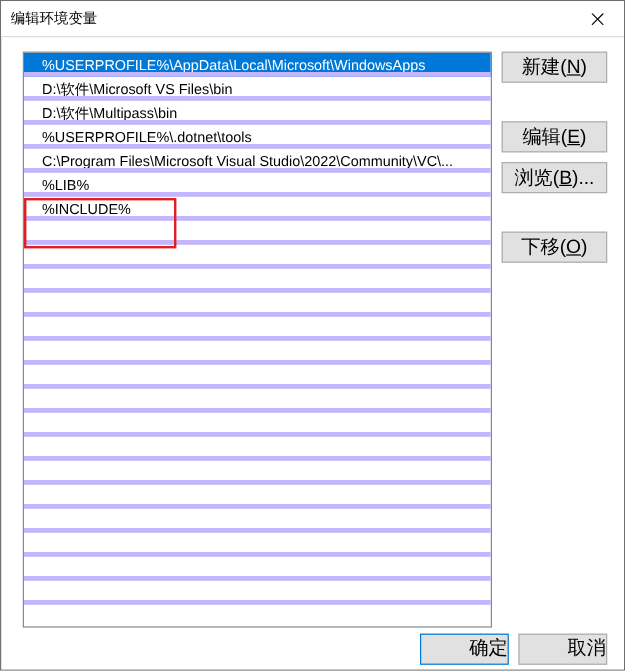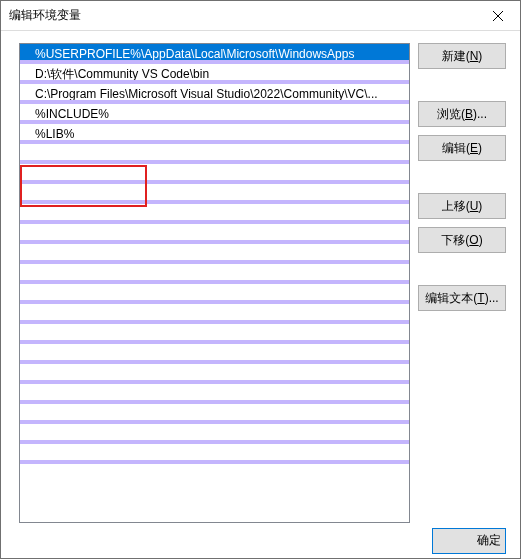--- a/index.html
+++ b/index.html
@@ -81,21 +81,21 @@
 .sidebar {
   width: 88px;
   margin-left: 8px;
   display: flex;
   flex-direction: column;
 }
 .btn {
   height: 26px;
   border: 1px solid #adadad;
   background: #e1e1e1;
-  font-size: 12px;
+  font-size: 16px;
   color: #000;
   cursor: default;
   margin-bottom: 8px;
   display: flex;
   align-items: center;
   justify-content: center;
   font-family: inherit;
 }
 .btn u { text-decoration: underline; }
 .gap { height: 24px; }
@@ -129,24 +129,26 @@
         <line x1="0" y1="0" x2="10" y2="10" stroke="#000" stroke-width="1"></line>
         <line x1="10" y1="0" x2="0" y2="10" stroke="#000" stroke-width="1"></line>
       </svg>
     </div>
   </div>
 
   <div class="content">
 
     <div class="listbox">
       <div class="list-item selected">%USERPROFILE%\AppData\Local\Microsoft\WindowsApps</div>
-      <div class="list-item">D:\软件\Community VS Code\bin</div>
+      <div class="list-item">D:\软件\Microsoft VS Files\bin</div>
+      <div class="list-item">D:\软件\Multipass\bin</div>
+      <div class="list-item">%USERPROFILE%\.dotnet\tools</div>
       <div class="list-item">C:\Program Files\Microsoft Visual Studio\2022\Community\VC\...</div>
+      <div class="list-item">%LIB%</div>
       <div class="list-item">%INCLUDE%</div>
-      <div class="list-item">%LIB%</div>
       <div class="list-item"></div>
       <div class="list-item"></div>
       <div class="list-item"></div>
       <div class="list-item"></div>
       <div class="list-item"></div>
       <div class="list-item"></div>
       <div class="list-item"></div>
       <div class="list-item"></div>
       <div class="list-item"></div>
       <div class="list-item"></div>
@@ -158,37 +160,32 @@
       <div class="list-item"></div>
       <div class="highlight-box"></div>
     </div>
 
     <div class="sidebar">
       <button class="btn">
           <span>新建(<u>N</u>)</span>
         </button>
       <div class="gap"></div>
       <button class="btn">
+          <span>编辑(<u>E</u>)</span>
+        </button>
+      <button class="btn">
           <span>浏览(<u>B</u>)...</span>
         </button>
-      <button class="btn">
-          <span>编辑(<u>E</u>)</span>
-        </button>
       <div class="gap"></div>
-      <button class="btn">
-          <span>上移(<u>U</u>)</span>
-        </button>
       <button class="btn">
           <span>下移(<u>O</u>)</span>
         </button>
       <div class="gap"></div>
-      <button class="btn">
-          <span>编辑文本(<u>T</u>)...</span>
-        </button>
     </div>
 
   </div>
 
   <div class="footer">
     <button class="btn primary">确定</button>
+    <button class="btn">取消</button>
   </div>
 
 </div>
 
 </body></html>

